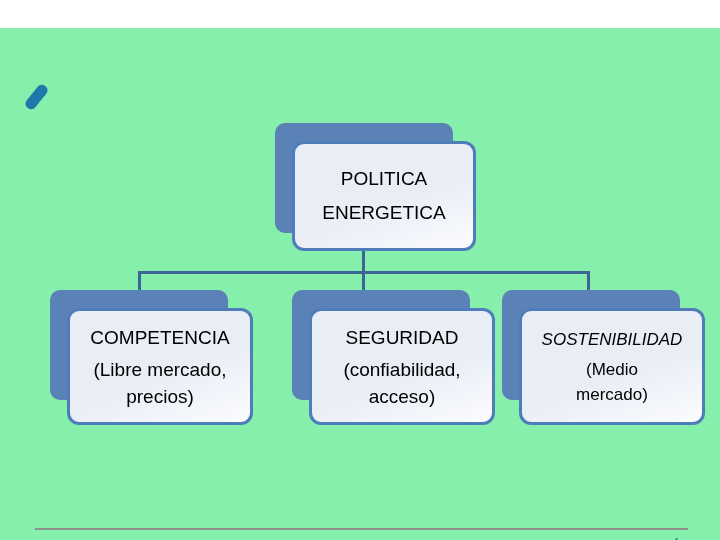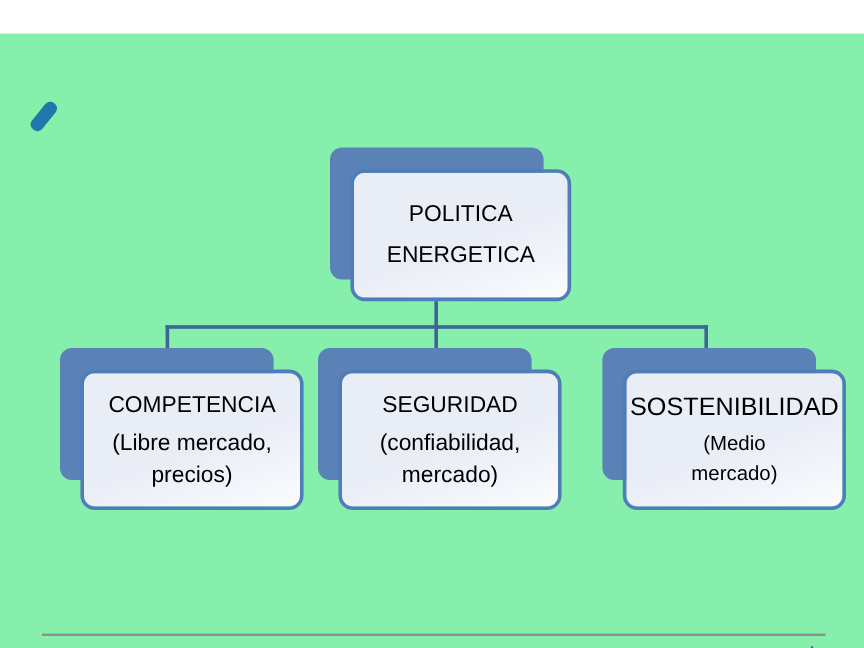--- a/index.html
+++ b/index.html
@@ -38,30 +38,30 @@
     position:absolute;left:17px;top:18px;width:184px;height:110px;
     box-sizing:border-box;border:3px solid var(--box-border);border-radius:12px;
     background:linear-gradient(160deg,var(--box-fill) 55%,var(--box-fill-bottom) 100%);
     display:flex;flex-direction:column;align-items:center;justify-content:center;
     text-align:center;color:var(--text-color);
   }
   .root-node{left:275px;top:95px;width:202px;height:128px;}
   .child{top:262px;width:204px;height:136px;}
   .child .front{width:186px;height:117px;}
   .child-0{left:50px;}
-  .child-1{left:265px;}
+  .child-1{left:292px;}
   .child-2{left:502px;}
   .title{
     font-size:19px;line-height:30px;white-space:pre-line;
   }
   .root-node .title{line-height:34px;}
   .subtitle{
     font-size:19px;line-height:27px;white-space:pre-line;margin-top:3px;text-align:center;
   }
-  .child-2 .title{font-size:21px;line-height:28px;}
+  .child-2 .title{font-size:17px;line-height:28px;font-style:italic;}
   .child-2 .subtitle{font-size:17px;line-height:25px;}
   .footer-line{
     position:absolute;left:35px;top:500px;width:653px;height:2px;
     background:var(--footer-line);
   }
   .page-number{
     position:absolute;top:508px;right:41px;font-size:12px;
     color:var(--page-number);
   }
 </style>
@@ -93,21 +93,21 @@
       <div class="subtitle">(Libre mercado,
 precios)</div>
     </div>
   </div>
 
   <div class="node child child-1">
     <div class="back"></div>
     <div class="front">
       <div class="title">SEGURIDAD</div>
       <div class="subtitle">(confiabilidad,
-mercado)</div>
+acceso)</div>
     </div>
   </div>
 
   <div class="node child child-2">
     <div class="back"></div>
     <div class="front">
       <div class="title">SOSTENIBILIDAD</div>
       <div class="subtitle">(Medio
 mercado)</div>
     </div>

